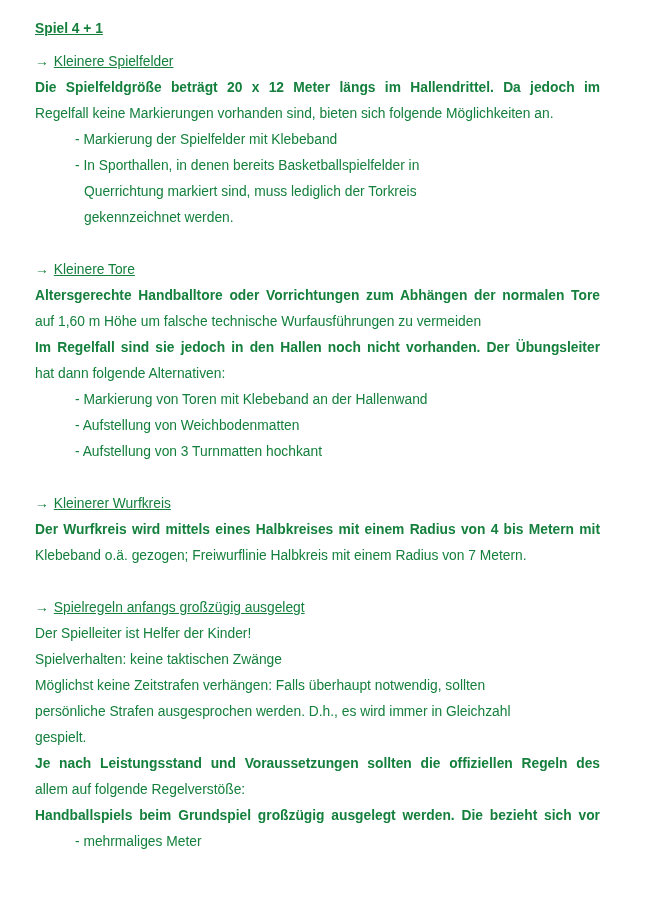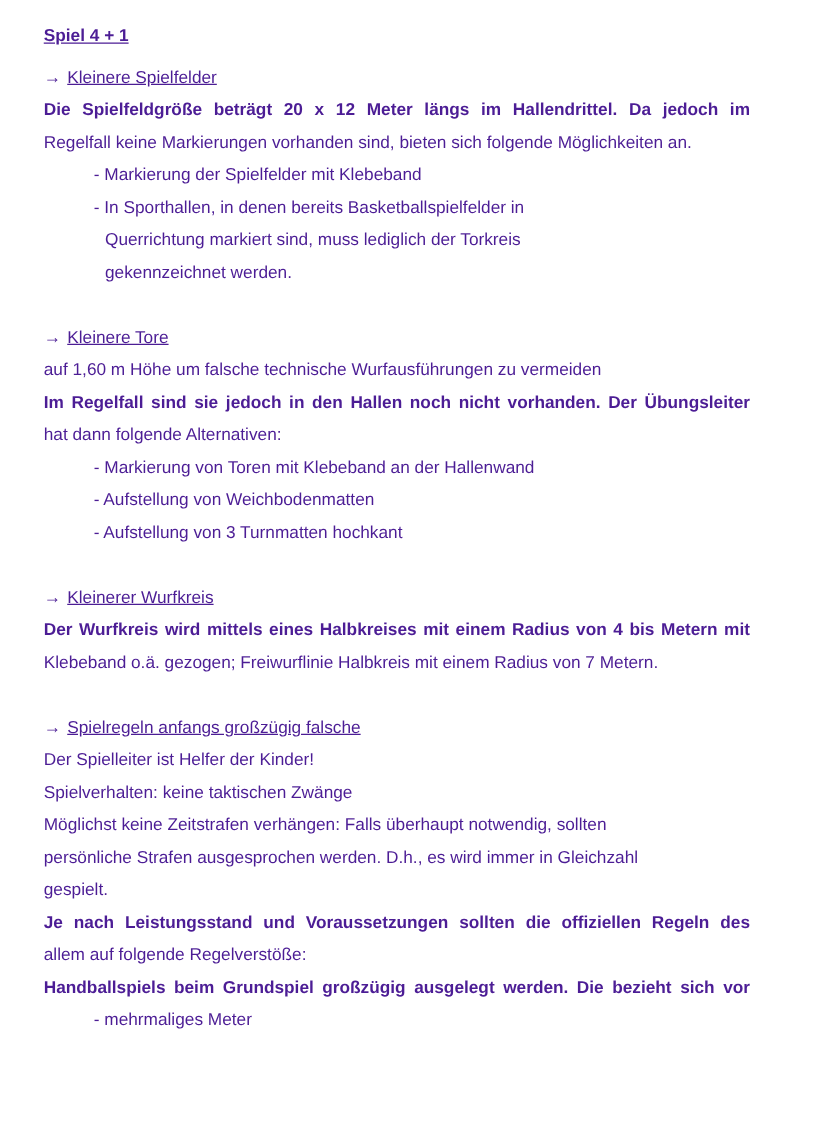--- a/index.html
+++ b/index.html
@@ -10,21 +10,21 @@
   .page {
     position: relative;
     width: 650px;
     height: 900px;
     box-sizing: border-box;
     background: #ffffff;
     padding: 16px 50px 0 35px;
     font-family: "Liberation Sans", sans-serif;
     font-size: 13.8px;
     line-height: 26px;
-    color: #4c1d95;
+    color: #15803d;
     overflow: hidden;
   }
   .title-row {
     margin-bottom: 7px;
     white-space: nowrap;
   }
   .doc-title {
     font-weight: bold;
     text-decoration: underline;
   }
@@ -59,34 +59,35 @@
         <div class="line heading"><span class="arrow">→</span><span class="hl">Kleinere Spielfelder</span></div>
         <div class="line justify">Die Spielfeldgröße beträgt 20 x 12 Meter längs im Hallendrittel. Da jedoch im</div>
         <div class="line ">Regelfall keine Markierungen vorhanden sind, bieten sich folgende Möglichkeiten an.</div>
         <div class="line bullet">- Markierung der Spielfelder mit Klebeband</div>
         <div class="line bullet">- In Sporthallen, in denen bereits Basketballspielfelder in</div>
         <div class="line bullet-cont">Querrichtung markiert sind, muss lediglich der Torkreis</div>
         <div class="line bullet-cont">gekennzeichnet werden.</div>
       </div>
       <div class="section">
         <div class="line heading"><span class="arrow">→</span><span class="hl">Kleinere Tore</span></div>
+        <div class="line justify">Altersgerechte Handballtore oder Vorrichtungen zum Abhängen der normalen Tore</div>
         <div class="line ">auf 1,60 m Höhe um falsche technische Wurfausführungen zu vermeiden</div>
         <div class="line justify">Im Regelfall sind sie jedoch in den Hallen noch nicht vorhanden. Der Übungsleiter</div>
         <div class="line ">hat dann folgende Alternativen:</div>
         <div class="line bullet">- Markierung von Toren mit Klebeband an der Hallenwand</div>
         <div class="line bullet">- Aufstellung von Weichbodenmatten</div>
         <div class="line bullet">- Aufstellung von 3 Turnmatten hochkant</div>
       </div>
       <div class="section">
         <div class="line heading"><span class="arrow">→</span><span class="hl">Kleinerer Wurfkreis</span></div>
         <div class="line justify">Der Wurfkreis wird mittels eines Halbkreises mit einem Radius von 4 bis Metern mit</div>
         <div class="line ">Klebeband o.ä. gezogen; Freiwurflinie Halbkreis mit einem Radius von 7 Metern.</div>
       </div>
       <div class="section">
-        <div class="line heading"><span class="arrow">→</span><span class="hl">Spielregeln anfangs großzügig falsche</span></div>
+        <div class="line heading"><span class="arrow">→</span><span class="hl">Spielregeln anfangs großzügig ausgelegt</span></div>
         <div class="line ">Der Spielleiter ist Helfer der Kinder!</div>
         <div class="line ">Spielverhalten: keine taktischen Zwänge</div>
         <div class="line ">Möglichst keine Zeitstrafen verhängen: Falls überhaupt notwendig, sollten</div>
         <div class="line ">persönliche Strafen ausgesprochen werden. D.h., es wird immer in Gleichzahl</div>
         <div class="line ">gespielt.</div>
         <div class="line justify">Je nach Leistungsstand und Voraussetzungen sollten die offiziellen Regeln des</div>
         <div class="line ">allem auf folgende Regelverstöße:</div>
         <div class="line justify">Handballspiels beim Grundspiel großzügig ausgelegt werden. Die bezieht sich vor</div>
         <div class="line bullet">- mehrmaliges Meter</div>
       </div>

